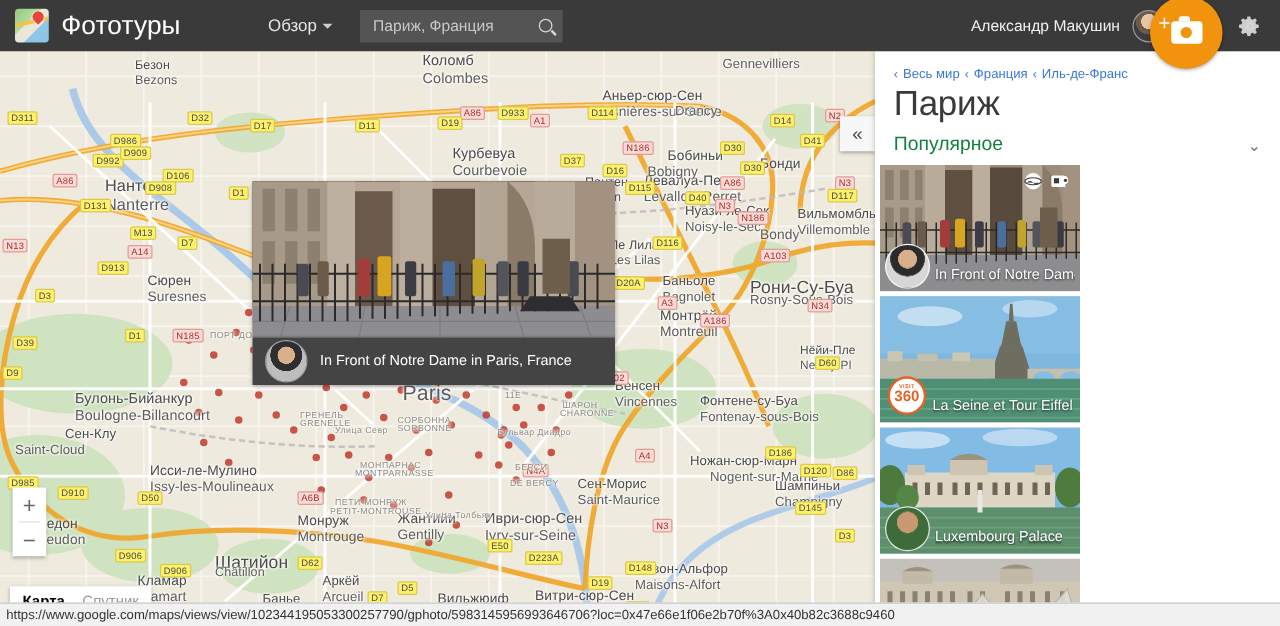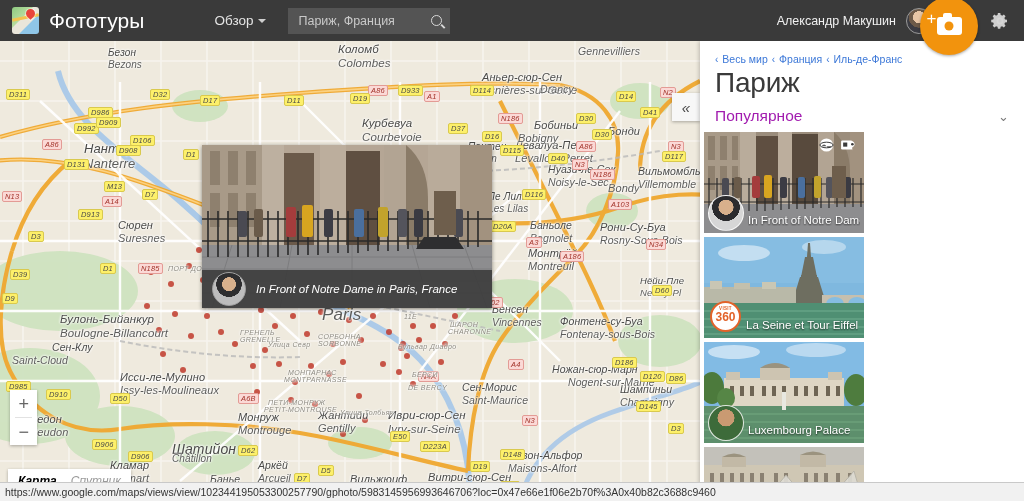--- a/index.html
+++ b/index.html
@@ -65,21 +65,21 @@
   .cam-body{ position:relative; width:25px;height:18px;border-radius:3px;background:#fff;}
   .cam-body:before{content:"";position:absolute;left:6px;top:-4px;width:9px;height:4px;border-radius:2px 2px 0 0;background:#fff;}
   .cam-lens{position:absolute;left:50%;top:50%;transform:translate(-50%,-50%);width:9px;height:9px;border-radius:50%;background:#f2930d;}
   .cam-plus{position:absolute;left:-10px;top:-7px;color:#fff;font-size:17px;line-height:17px;font-weight:300;}
   #gear-btn { width:20px;height:20px; margin-left:58px; position:relative; flex:none; }
   .gear-svg { display:block; }
 
   
   #map {
     position:absolute; left:0; top:41px; width:1024px; height:460px;
-    background:#efeade; overflow:hidden; z-index:1;font-style:italic;
+    background:#efeade; overflow:hidden; z-index:1;
   }
   #map-canvas { position:absolute; inset:0; }
 
   .mlabel { position:absolute; white-space:nowrap; color:#4a4a48; font-family:"Liberation Sans",sans-serif; letter-spacing:.1px; text-shadow:0 0 3px #fff,0 0 3px #fff,0 0 2px #fff; }
   .mlabel.ru { color:#4a4a48; }
   .mlabel.lat { color:#5c5c5a; }
   .shield {
     position:absolute; background:#fdf06a; border:1px solid #d9c94e; border-radius:2px;
     color:#4a4a48; font-size:7.5px; padding:0 2px; line-height:10px; height:11px; letter-spacing:.2px;
   }
@@ -131,21 +131,21 @@
     box-shadow:-1px 0 4px rgba(0,0,0,.22); overflow:hidden;
   }
   #breadcrumb { padding:12px 0 0 15px; font-size:10.5px; color:#3c78d8; display:flex; align-items:center; gap:4px; flex-wrap:nowrap;}
   #breadcrumb .sep { color:#3c78d8; font-size:10px;}
   #breadcrumb .crumb { cursor:pointer; }
   #panel-title { padding:2px 0 0 15px; font-size:28px; color:#3a3a3a; font-weight:400; letter-spacing:-.2px;}
   #section-row {
     margin:8px 15px 0 15px; padding-bottom:7px;
     display:flex; align-items:center; justify-content:space-between; cursor:pointer;
   }
-  #section-label { font-size:15.5px; color:#a21caf; }
+  #section-label { font-size:15.5px; color:#15803d; }
   .chev { color:#7a7a7a; font-size:13px; }
   #thumb-grid { display:flex; flex-wrap:wrap; gap:4px; padding:0 4px 0 4px;}
   .thumb { position:relative; width:160px; height:101px; overflow:hidden; background:#ccc; cursor:pointer;}
   .thumb-title {
     position:absolute; left:44px; bottom:7px; color:#fff; font-size:11.5px; white-space:nowrap;
     text-shadow:0 1px 2px rgba(0,0,0,.75); max-width:112px; overflow:hidden;
   }
   .thumb-title.noav { left:10px; max-width:146px; }
   .thumb-av { position:absolute; left:4px; bottom:2px; width:36px;height:36px;border-radius:50%;border:1.5px solid rgba(255,255,255,.85);}
   .badge360 {
@@ -381,21 +381,21 @@
       <div class="mlabel ru" style="left: 552px; top: 322px; font-size: 10.5px;">Ножан-сюр-Марн</div>
       <div class="mlabel lat" style="left: 552px; top: 334.5px; font-size: 10.5px; margin-left: 16px;">Nogent-sur-Marne</div>
       <div class="mlabel ru" style="left: 560px; top: 274px; font-size: 10.5px;">Фонтене-су-Буа</div>
       <div class="mlabel lat" style="left: 560px; top: 286.5px; font-size: 10.5px;">Fontenay-sous-Bois</div>
       <div class="mlabel ru" style="left: 492px; top: 262px; font-size: 10.5px;">Венсен</div>
       <div class="mlabel lat" style="left: 492px; top: 274.5px; font-size: 10.5px;">Vincennes</div>
       <div class="mlabel ru" style="left: 528px; top: 206px; font-size: 11px;">Монтрёй</div>
       <div class="mlabel lat" style="left: 528px; top: 219px; font-size: 11px;">Montreuil</div>
       <div class="mlabel ru" style="left: 530px; top: 178px; font-size: 10.5px;">Баньоле</div>
       <div class="mlabel lat" style="left: 530px; top: 190.5px; font-size: 10.5px;">Bagnolet</div>
-      <div class="mlabel ru" style="left: 600px; top: 180px; font-size: 11px;">Рони-Су-Буа</div>
+      <div class="mlabel ru" style="left: 600px; top: 180px; font-size: 14px;">Рони-Су-Буа</div>
       <div class="mlabel lat" style="left: 600px; top: 192.5px; font-size: 10.5px;">Rosny-Sous-Bois</div>
       <div class="mlabel ru" style="left: 488px; top: 150px; font-size: 10px;">Ле Лила</div>
       <div class="mlabel lat" style="left: 488px; top: 162px; font-size: 10px;">Les Lilas</div>
       <div class="mlabel ru" style="left: 548px; top: 122px; font-size: 10.5px;">Нуази-ле-Сек</div>
       <div class="mlabel lat" style="left: 548px; top: 134.5px; font-size: 10.5px;">Noisy-le-Sec</div>
       <div class="mlabel ru" style="left: 518px; top: 78px; font-size: 11px; margin-left: 16px;">Бобиньи</div>
       <div class="mlabel lat" style="left: 518px; top: 91px; font-size: 11px;">Bobigny</div>
       <div class="mlabel ru" style="left: 608px; top: 84px; font-size: 11px;">Бонди</div>
       <div class="mlabel lat" style="left: 608px; top: 97px; font-size: 11px; margin-top: 44px;">Bondy</div>
       <div class="mlabel ru" style="left: 638px; top: 124px; font-size: 10.5px;">Вильмомбль</div>

